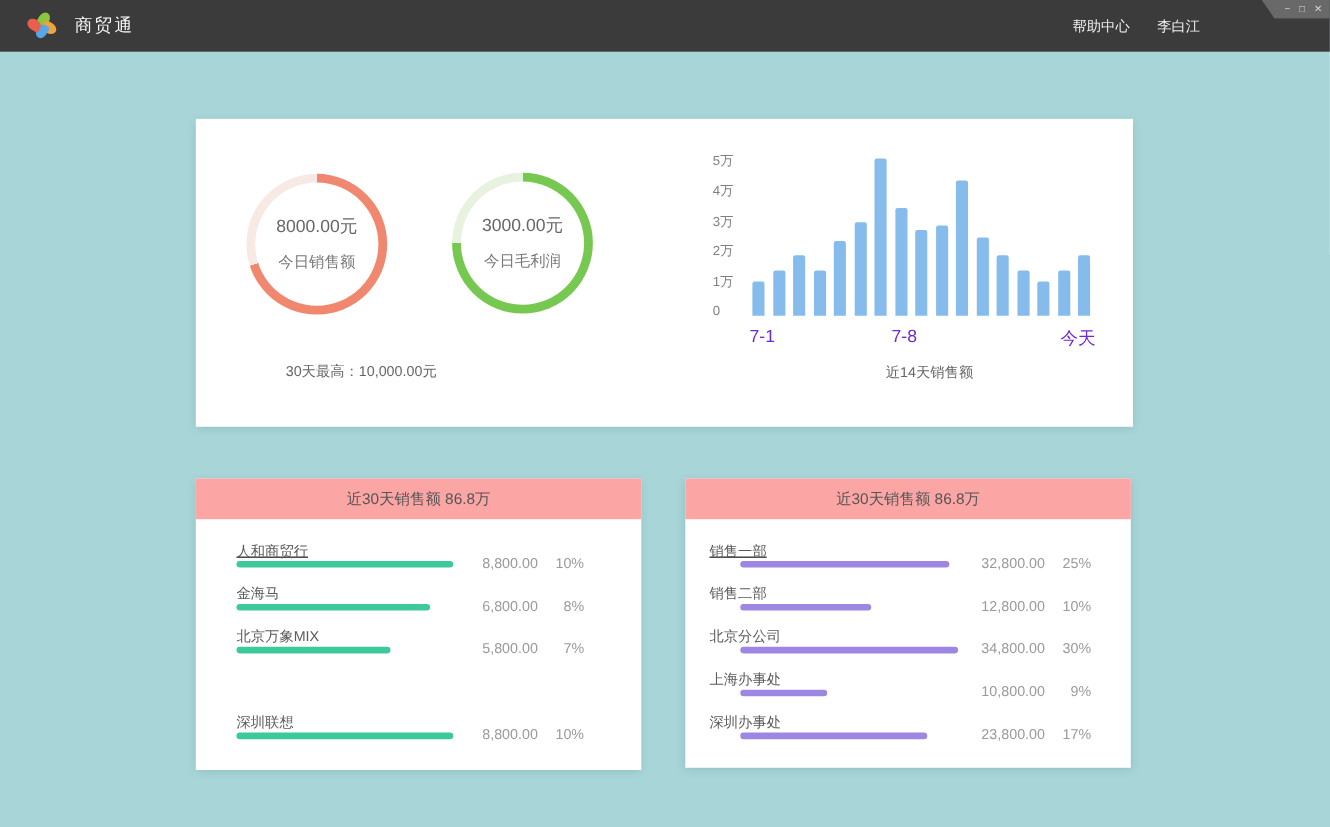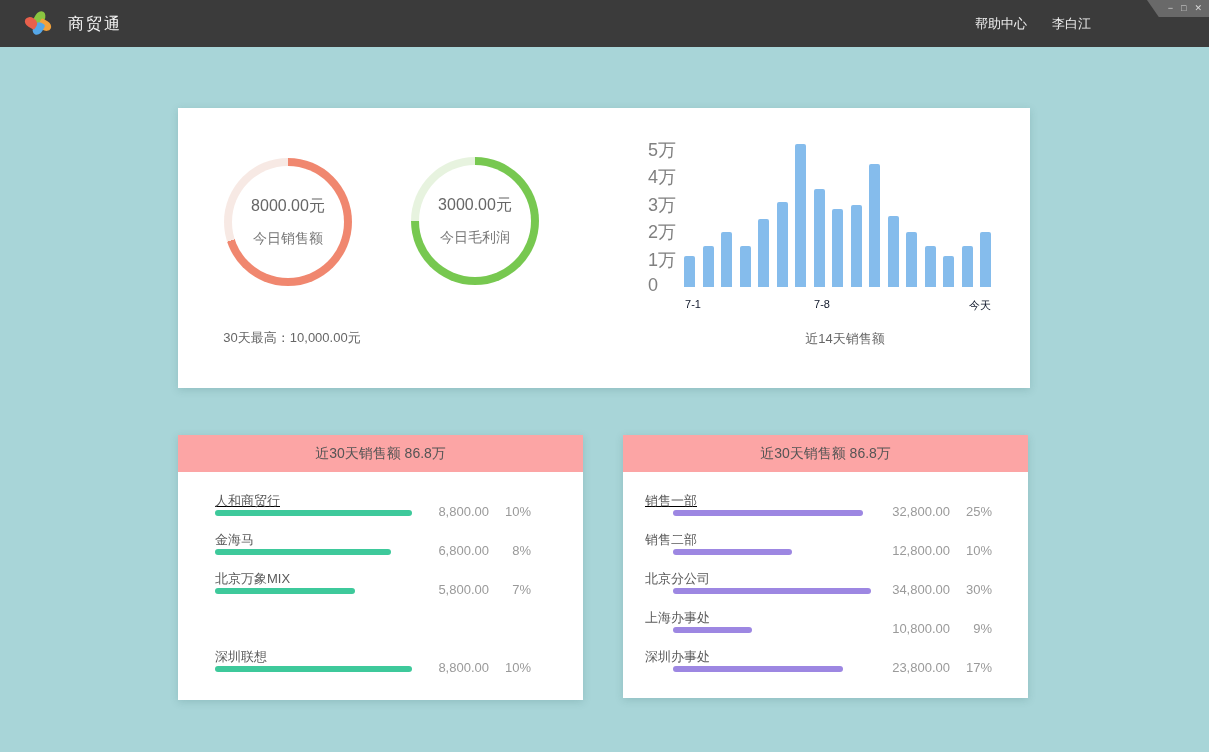--- a/index.html
+++ b/index.html
@@ -34,31 +34,31 @@
 
   
   .donut { position:absolute; width:128px; height:128px; border-radius:50%; }
   .donut-inner { position:absolute; inset:8px; border-radius:50%; background:#fff;
     display:flex; flex-direction:column; align-items:center; justify-content:center; gap:13px; }
   .donut-value { font-size:16px; color:#666; }
   .donut-label { font-size:14px; color:#777; }
   .donut-1 { left:46px; top:50px; }
   .donut-2 { left:233px; top:49px; }
   .donut-caption { position:absolute; width:210px; text-align:center; font-size:13px; color:#666; top:221px; }
-  .cap-1 { left:9px; }
+  .cap-1 { left:9px;text-align:right; }
   .cap-2 { left:190px; }
 
   
-  .ytick { position:absolute; width:55px; text-align:left; left:470px; font-size:18px; color:#808080; }
+  .ytick { position:absolute; width:55px; text-align:left; left:470px; font-size:12px; color:#808080; }
   .ytick:nth-child(1){ top:30px; } .ytick:nth-child(2){ top:57px; }
   .ytick:nth-child(3){ top:85px; } .ytick:nth-child(4){ top:112px; }
   .ytick:nth-child(5){ top:140px; } .ytick:nth-child(6){ top:167px; }
   .bars { position:absolute; left:506px; bottom:101px; display:flex; align-items:flex-end; gap:7.5px; }
   .vbar { width:11px; border-radius:2px 2px 0 0; }
-  .xlabel { position:absolute; top:190px; transform:translateX(-50%); font-size:11px; color:#0f172a; }
+  .xlabel { position:absolute; top:190px; transform:translateX(-50%); font-size:16px; color:#6d28d9; }
   .xl-1 { left:515px; } .xl-2 { left:644px; } .xl-3 { left:802px; }
   .chart-caption { position:absolute; left:567px; top:222px; width:200px; text-align:center;
     font-size:13px; color:#666; }
 
   
   .card-header { height:37px; line-height:37px; text-align:center; background:#fca5a5;
     font-size:14px; color:#555; }
   .row { position:absolute; left:0; width:100%; height:38px; }
   .card-left  .row { padding-left:37px; }
   .card-right .row { padding-left:22px; }

